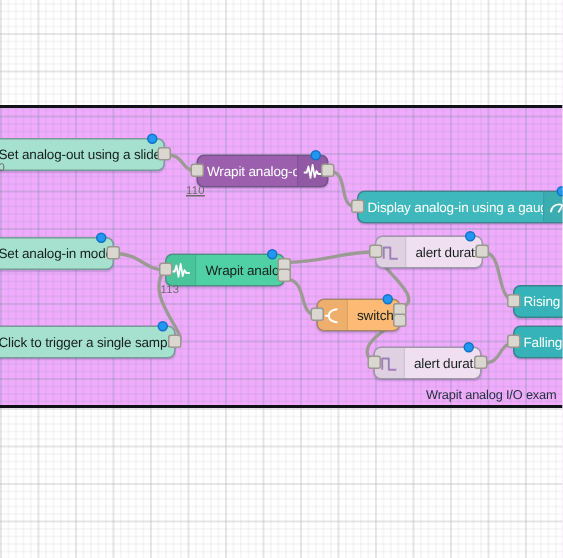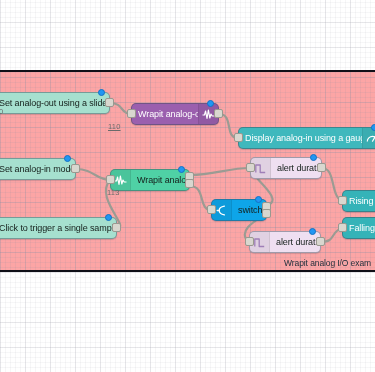--- a/index.html
+++ b/index.html
@@ -20,21 +20,21 @@
       linear-gradient(to bottom, rgba(170,170,180,0.22) 1px, transparent 1px),
       linear-gradient(to right, rgba(170,170,180,0.10) 1px, transparent 1px),
       linear-gradient(to bottom, rgba(170,170,180,0.10) 1px, transparent 1px);
     background-size:25px 25px,25px 25px,5px 5px,5px 5px;
     background-position:0 -3px,0 -3px,0 -3px,0 -3px;
   }
 
   
   .region{
     position:absolute;left:0;top:70px;width:375px;height:202px;
-    background:#fca5a5;
+    background:#f0abfc;
     border-top:2px solid #101018;
     border-bottom:2px solid #101018;
     box-sizing:border-box;
     overflow:hidden;
   }
   .region .rgrid{
     position:absolute;left:0;top:0;width:375px;height:202px;
     background-image:
       linear-gradient(to right, rgba(120,140,165,0.20) 1px, transparent 1px),
       linear-gradient(to bottom, rgba(120,140,165,0.20) 1px, transparent 1px),
@@ -74,21 +74,21 @@
   }
   .node .icon.left{border-right:1px solid rgba(0,0,0,0.08);border-radius:4px 0 0 4px;}
   .node .icon.right{border-left:1px solid rgba(0,0,0,0.08);border-radius:0 4px 4px 0;}
 
   
   .c-mint{background:#a6e0cf;}
   .c-green{background:#4fd1a5;}
   .c-purple{background:#9b5fae;color:#fff;}
   .c-teal{background:#3fb8bd;color:#fff;}
   .c-teal2{background:#35b3b8;color:#fff;}
-  .c-yellow{background:#0ea5e9;}
+  .c-yellow{background:#fdba74;}
   .c-lav{background:#efdff1;}
 
   
   .port{
     position:absolute;width:9px;height:9px;border-radius:2px;
     background:#d9d7cf;border:1px solid #9a988f;top:50%;
     margin-top:-5px;box-sizing:border-box;
   }
   .port.in{left:-5px;}
   .port.out{right:-5px;}
@@ -156,21 +156,21 @@
     <span class="lbl">Wrapit analog-out</span>
     <span class="icon right">
       <svg class="gl" width="13" height="11" viewBox="0 0 13 11" aria-hidden="true">
         <path d="M0.5,6 L2.5,6 L3.6,2 L5,9.5 L6.4,1 L7.8,9 L9,5 L10.2,7 L12.5,7" fill="none" stroke="#ffffff" stroke-width="1.2" stroke-linejoin="round"></path>
       </svg>
     </span>
     <span class="port in"></span>
     <span class="port out"></span>
     <span class="dot"></span>
   </div>
-  <div class="numlbl" style="left:108px;top:122px;text-decoration:underline;">110</div>
+  <div class="numlbl" style="left:124px;top:122px;text-decoration:underline;">110</div>
 
   <div class="node c-teal" style="left:238px;top:127px;width:145px;">
     <span class="lbl">Display analog-in using a gauge</span>
     <span class="icon right">
       <svg class="gl" width="13" height="12" viewBox="0 0 13 12" aria-hidden="true">
         <path d="M1.3,9.5 A5.2,5.2 0 1,1 11.7,9.5" fill="none" stroke="#ffffff" stroke-width="1.2"></path>
         <line x1="6.5" y1="9.2" x2="9.2" y2="4.6" stroke="#ffffff" stroke-width="1.2" stroke-linecap="round"></line>
       </svg>
     </span>
     <span class="port in"></span>

